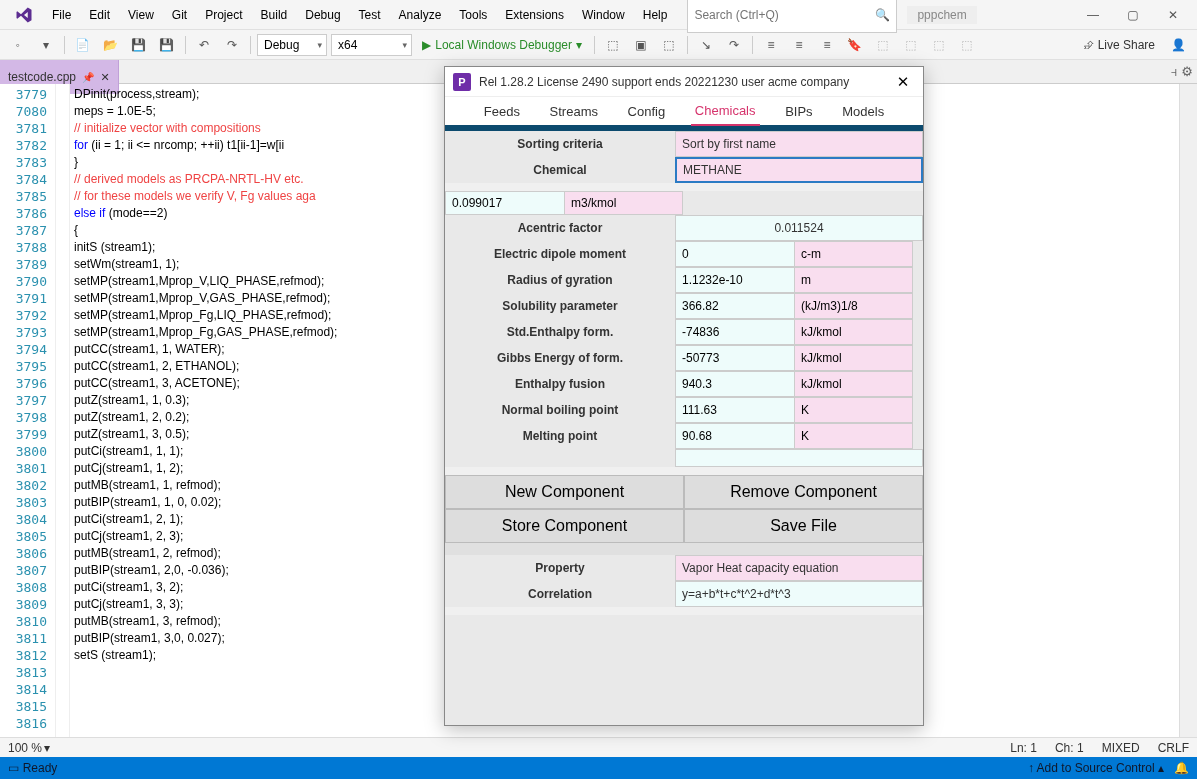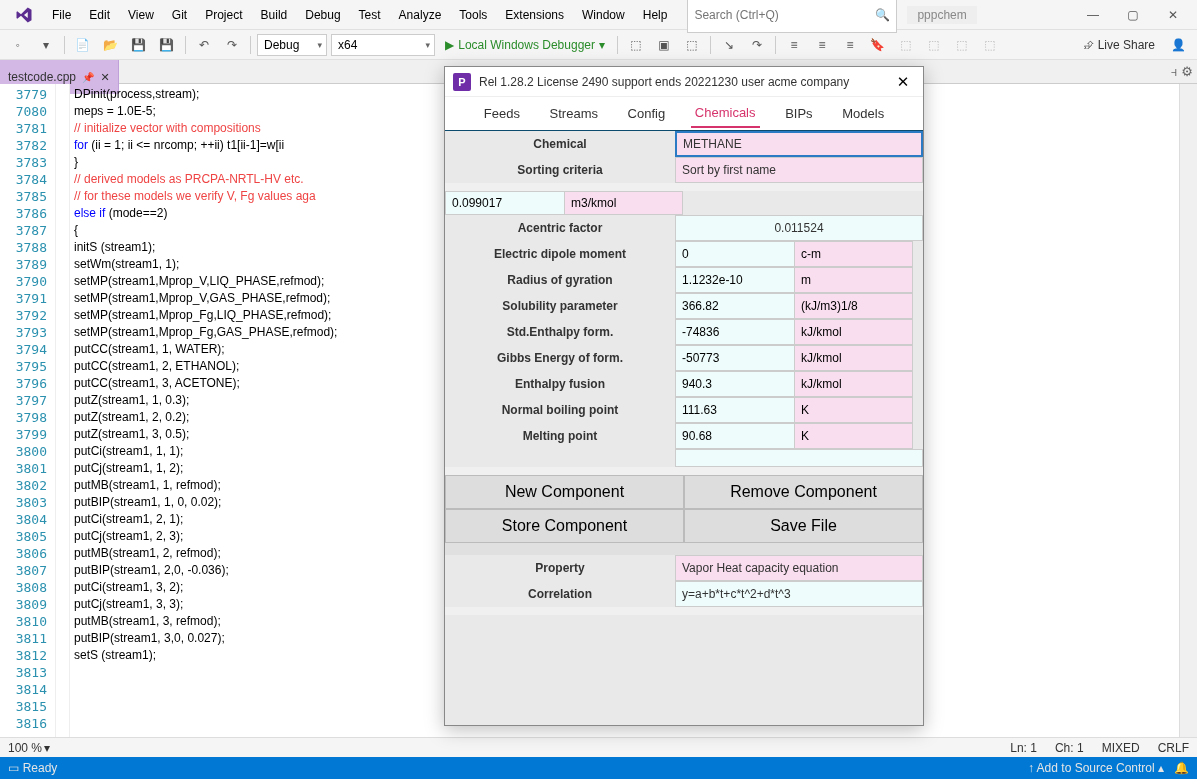--- a/index.html
+++ b/index.html
@@ -39,30 +39,30 @@
 .gutter div { color: #2b91af; font-family: Consolas, monospace; font-size: 13px; line-height: 17px; padding-right: 8px; }
 .fold-col { width: 14px; background: #fff; border-right: 1px solid #eee; }
 .code { flex: 1; font-family: Consolas, monospace; font-size: 13px; line-height: 17px; padding: 2px 0 0 4px; white-space: pre; color: #000; overflow: hidden; }
 .code .c-comment { color: #ef4444; }
 .code .c-kw { color: #0000ff; }
 .vscroll { width: 18px; background: #f0f0f0; border-left: 1px solid #ddd; }
 
 
 .editor-status { height: 20px; background: #f5f5f5; border-top: 1px solid #ddd; display: flex; align-items: center; font-size: 11px; padding: 0 8px; gap: 18px; color: #333; }
 .editor-status .zoom { margin-right: auto; display: flex; align-items: center; gap: 2px; }
-.status-bar { height: 22px; background: #0078d4; color: #e5e5e5; display: flex; align-items: center; padding: 0 8px; font-size: 12px; }
+.status-bar { height: 22px; background: #0078d4; color: #0f172a; display: flex; align-items: center; padding: 0 8px; font-size: 12px; }
 .status-bar .right { margin-left: auto; display: flex; align-items: center; gap: 10px; }
 
 
 .rel-dialog { position: absolute; left: 444px; top: 66px; width: 480px; height: 660px; background: #fff; border: 1px solid #888; box-shadow: 0 4px 18px rgba(0,0,0,0.25); display: flex; flex-direction: column; }
 .rel-title { height: 30px; display: flex; align-items: center; padding: 0 8px; border-bottom: 1px solid #eee; }
 .rel-title .rel-icon { width: 18px; height: 18px; background: #6f2da8; color: #fff; display: flex; align-items: center; justify-content: center; font-weight: bold; border-radius: 2px; margin-right: 8px; font-size: 11px; }
 .rel-title .rel-text { font-size: 12px; color: #333; }
 .rel-title .rel-close { margin-left: auto; font-size: 15px; cursor: pointer; width: 24px; text-align: center; }
-.rel-tabs { height: 34px; display: flex; align-items: center; justify-content: space-around; padding: 0 24px; border-bottom: 1px solid #0c4a6e; }
+.rel-tabs { height: 34px; display: flex; align-items: center; justify-content: space-around; padding: 0 24px; border-bottom: 6px solid #0c4a6e; }
 .rel-tab { font-size: 13px; padding: 6px 4px; cursor: pointer; color: #333; }
 .rel-tab.active { color: #d6336c; border-bottom: 2px solid #d6336c; }
 .rel-body { flex: 1; overflow: auto; background: #e9e9e9; }
 .form-row { display: flex; align-items: stretch; }
 .form-label { width: 230px; background: #e9e9e9; display: flex; align-items: center; justify-content: center; font-weight: bold; color: #333; font-size: 12px; padding: 6px 4px; }
 .form-value { flex: 1; background: #eefcfb; border: 1px solid #ccc; display: flex; align-items: center; padding: 4px 6px; font-size: 12px; color: #333; }
 .form-value.pink { background: #f9deef; }
 .form-value.highlight { background: #f9deef; border: 2px solid #2b7bc4; }
 .unit-cell { width: 118px; background: #f9deef; border: 1px solid #ccc; border-left: none; display: flex; align-items: center; padding: 4px 6px; font-size: 12px; }
 .value-cell { width: 120px; background: #eefcfb; border: 1px solid #ccc; display: flex; align-items: center; padding: 4px 6px; font-size: 12px; }
@@ -115,21 +115,21 @@
   <div class="tb-btn">📂</div>
   <div class="tb-btn">💾</div>
   <div class="tb-btn">💾</div>
   <div class="tb-sep"></div>
   <div class="tb-btn">↶</div>
   <div class="tb-btn">↷</div>
   <div class="tb-sep"></div>
   <div class="tb-dropdown" style="width:70px">
       <span>Debug</span>
     </div>
-  <div class="tb-dropdown" style="width:104px">
+  <div class="tb-dropdown" style="width:81px">
       <span>x64</span>
     </div>
   <div class="debug-run">▶ <span>Local Windows Debugger</span> ▾</div>
   <div class="tb-sep"></div>
   <div class="tb-btn">⬚</div>
   <div class="tb-btn">▣</div>
   <div class="tb-btn">⬚</div>
   <div class="tb-sep"></div>
   <div class="tb-btn">↘</div>
   <div class="tb-btn">↷</div>
@@ -230,26 +230,26 @@
       <div class="rel-tab">Feeds</div>
       <div class="rel-tab">Streams</div>
       <div class="rel-tab">Config</div>
       <div class="rel-tab active">Chemicals</div>
       <div class="rel-tab">BIPs</div>
       <div class="rel-tab">Models</div>
     </div>
   <div class="rel-body">
 
     <div class="form-row">
+      <div class="form-label">Sorting criteria</div>
+      <div class="form-value pink">Sort by first name</div>
+    </div>
+    <div class="form-row">
       <div class="form-label">Chemical</div>
       <div class="form-value highlight">METHANE</div>
-    </div>
-    <div class="form-row">
-      <div class="form-label">Sorting criteria</div>
-      <div class="form-value pink">Sort by first name</div>
     </div>
     <div class="spacer"></div>
 
     <div id="propRows">
         <div class="form-row">
           <div class="value-cell">0.099017</div>
           <div class="unit-cell">m3/kmol</div>
         </div>
         <div class="form-row">
           <div class="form-label">Acentric factor</div>

